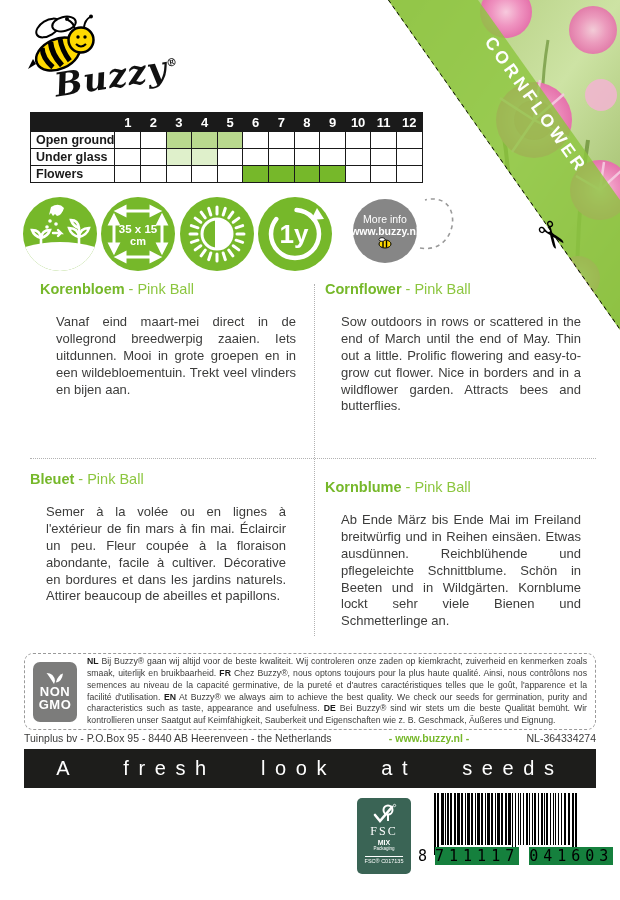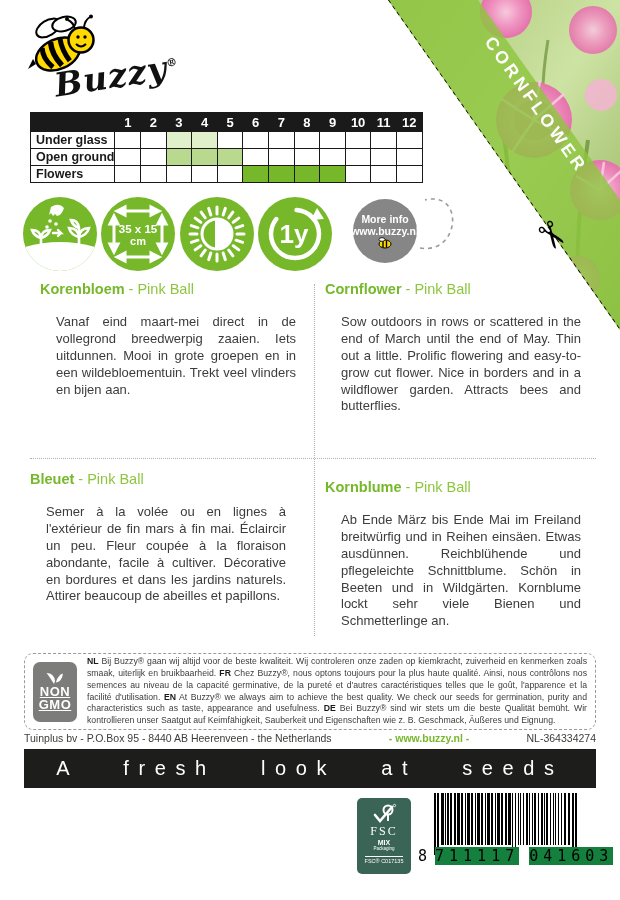--- a/index.html
+++ b/index.html
@@ -38,21 +38,21 @@
   }
   .cal td{width:25.6px;height:17px;background:#fff;}
   
   .iconrow{position:absolute;left:0;top:0;}
   .circle-icon{position:absolute;width:74px;height:74px;top:197px;}
   .moreinfo{
     position:absolute;left:353px;top:199px;width:64px;height:64px;border-radius:50%;
     background:#868686;color:#fff;display:flex;flex-direction:column;
     align-items:center;justify-content:center;text-align:center;
   }
-  .moreinfo .l1{font-size:10.5px;font-weight:bold;line-height:1.15;}
+  .moreinfo .l1{font-size:10.5px;font-weight:normal;line-height:1.15;}
   .moreinfo .l2{font-size:10.5px;font-weight:bold;line-height:1.15;}
   .beepath{position:absolute;left:365px;top:170px;}
   
   .desc{position:absolute;width:272px;}
   .desc h3{margin:0 0 3px 0;font-size:14.5px;line-height:1.1;}
   .desc h3 .t{color:#76b82a;font-weight:bold;}
   .desc h3 .v{color:#8cc63f;font-weight:normal;margin-left:4px;}
   .desc p{margin:16px;font-size:13px;line-height:1.3;text-align:justify;color:#3c3c3b;}
   .div-v{position:absolute;left:314px;top:284px;height:352px;border-left:1.6px dotted #b2b2b2;}
   .div-h{position:absolute;left:30px;top:458px;width:566px;border-top:1.6px dotted #b2b2b2;}
@@ -60,21 +60,21 @@
   .qualbox{
     position:absolute;left:24px;top:653px;width:572px;height:77px;
     border:1.6px dashed #9a9a9a;border-radius:9px;display:flex;align-items:center;
     padding:4px 8px 4px 8px;
   }
   .nongmo{
     width:44px;height:60px;background:#7c7c7b;border-radius:7px;color:#fff;
     display:flex;flex-direction:column;align-items:center;justify-content:center;
     flex:0 0 auto;margin-right:10px;
   }
-  .nongmo .txt{font-size:13px;font-weight:bold;line-height:1.0;letter-spacing:0.5px;text-decoration:underline;}
+  .nongmo .txt{font-size:13px;font-weight:bold;line-height:1.0;letter-spacing:0.5px;}
   .fineprint{font-size:8.7px;line-height:1.37;text-align:justify;color:#3c3c3b;}
   .fineprint b{color:#1a1a1a;}
   
   .addr{
     position:absolute;left:24px;top:732px;width:572px;display:flex;
     justify-content:space-between;font-size:10.5px;color:#3c3c3b;
   }
   .addr .mid{color:#76b82a;font-weight:bold;}
   
   .banner{
@@ -179,41 +179,41 @@
           <th class="mhead">5</th>
           <th class="mhead">6</th>
           <th class="mhead">7</th>
           <th class="mhead">8</th>
           <th class="mhead">9</th>
           <th class="mhead">10</th>
           <th class="mhead">11</th>
           <th class="mhead">12</th>
         </tr>
         <tr>
-          <th class="rlabel">Under glass</th>
-          <td></td>
-          <td></td>
-          <td style="background: rgb(223, 240, 203);"></td>
-          <td style="background: rgb(223, 240, 203);"></td>
-          <td></td>
-          <td></td>
-          <td></td>
-          <td></td>
-          <td></td>
-          <td></td>
-          <td></td>
-          <td></td>
-        </tr>
-        <tr>
           <th class="rlabel">Open ground</th>
           <td></td>
           <td></td>
           <td style="background: rgb(185, 217, 142);"></td>
           <td style="background: rgb(185, 217, 142);"></td>
           <td style="background: rgb(185, 217, 142);"></td>
+          <td></td>
+          <td></td>
+          <td></td>
+          <td></td>
+          <td></td>
+          <td></td>
+          <td></td>
+        </tr>
+        <tr>
+          <th class="rlabel">Under glass</th>
+          <td></td>
+          <td></td>
+          <td style="background: rgb(223, 240, 203);"></td>
+          <td style="background: rgb(223, 240, 203);"></td>
+          <td></td>
           <td></td>
           <td></td>
           <td></td>
           <td></td>
           <td></td>
           <td></td>
           <td></td>
         </tr>
         <tr>
           <th class="rlabel">Flowers</th>

